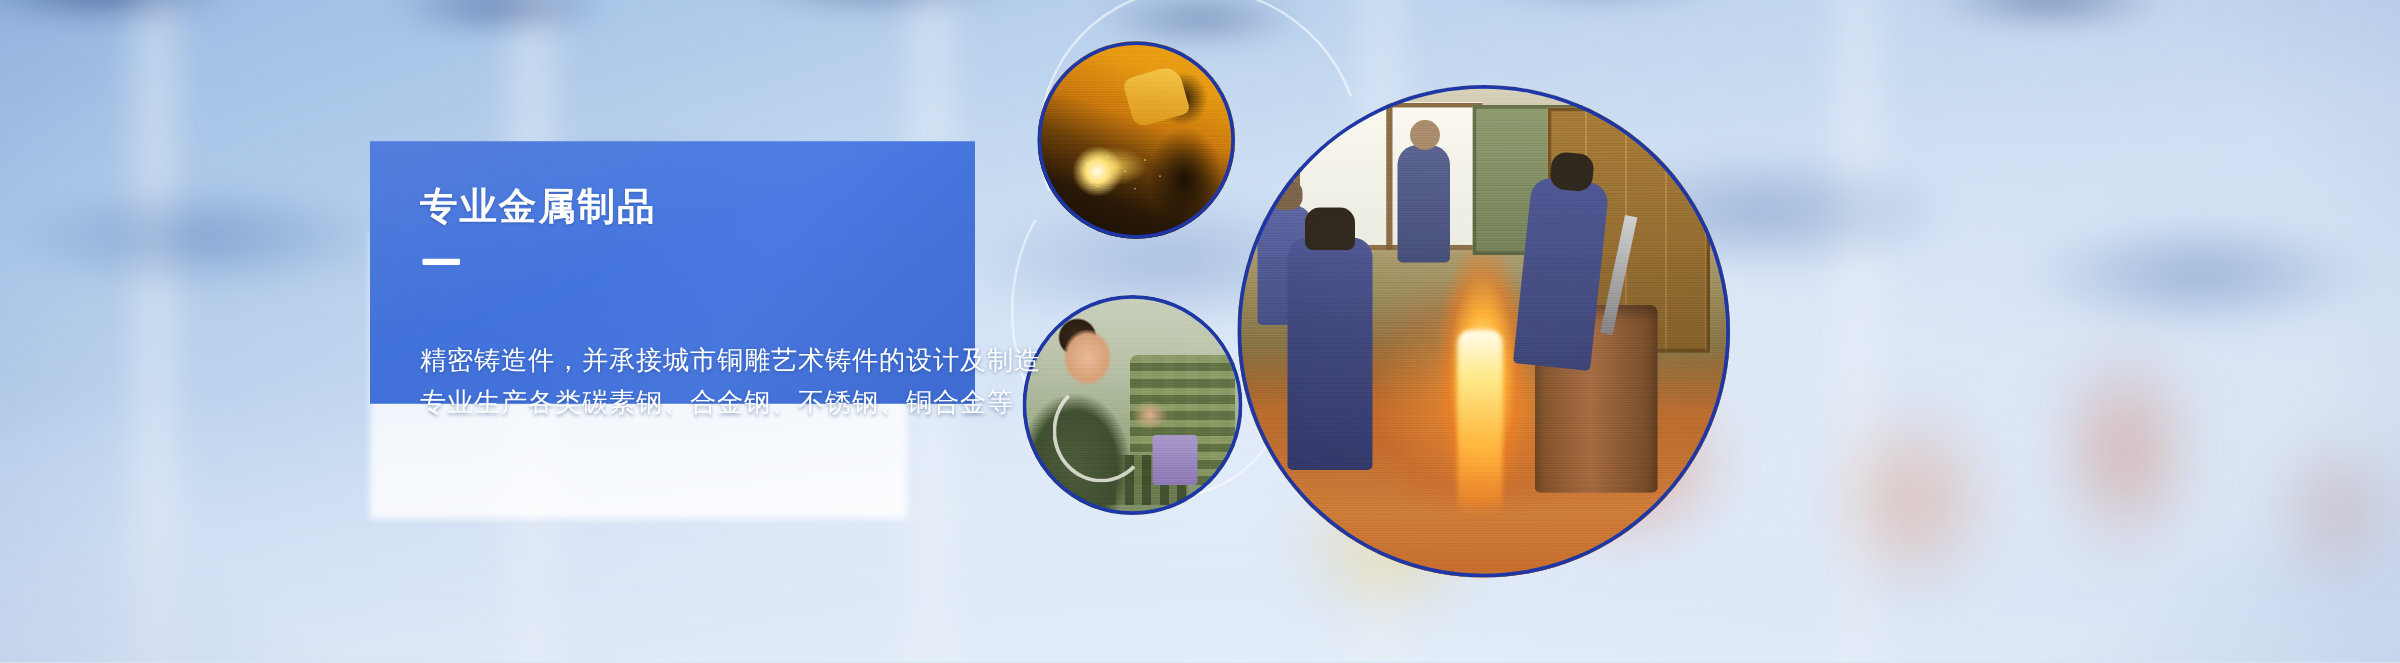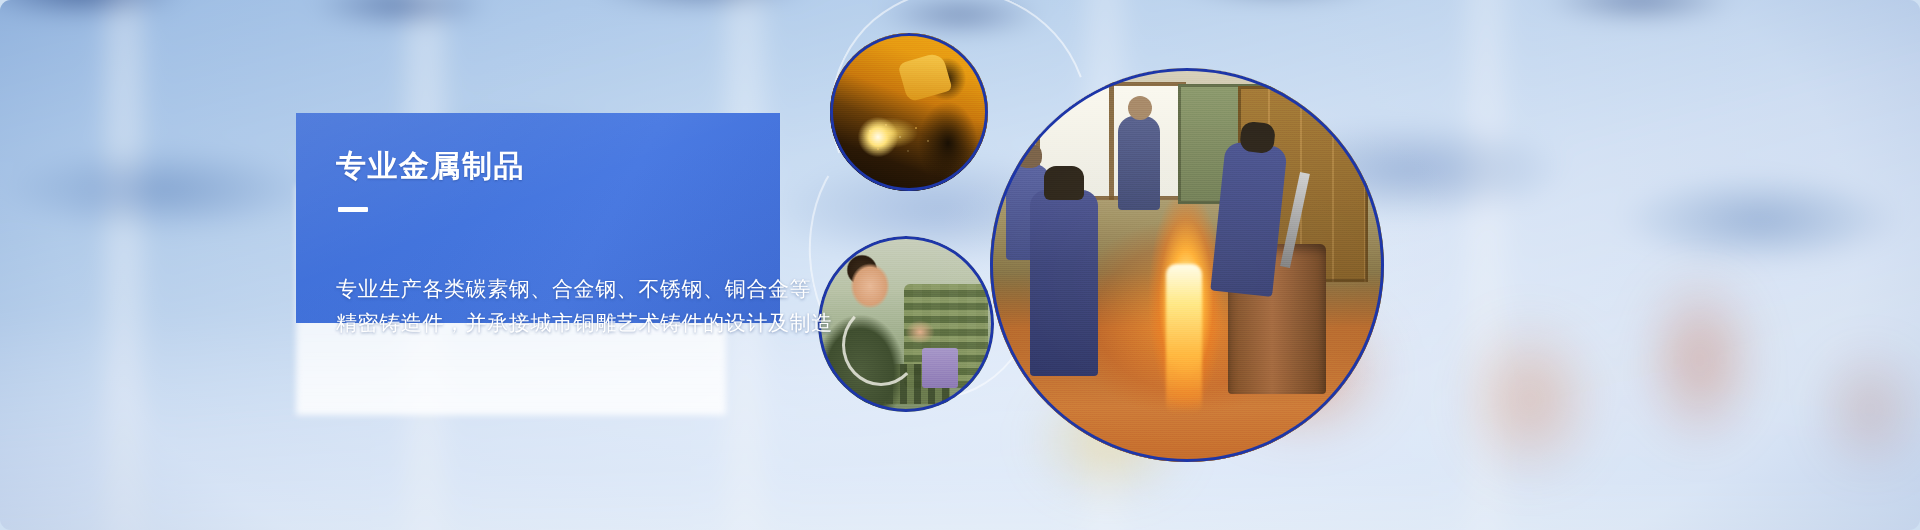--- a/index.html
+++ b/index.html
@@ -8,21 +8,20 @@
     font-family:"Liberation Sans","DejaVu Sans",sans-serif;
     background:#cfe0f2;
   }
 
   
   .banner {
     position:relative;
     width:1920px; height:530px;
     overflow:hidden;
     background:#c3d6ec;
-    border-radius:11px;
   }
 
   
   .bg-photo {
     position:absolute; inset:-40px;
     filter:blur(11px) saturate(1.05);
     background:
       
       radial-gradient(ellipse 150px 40px at 120px 30px, rgba(30,55,110,.75), transparent 70%),
       radial-gradient(ellipse 130px 30px at 440px 45px, rgba(35,62,120,.62), transparent 70%),
@@ -292,22 +291,22 @@
   <div class="white-slab"></div>
 
   <div class="text-panel">
     <div class="panel-inner">
       <div class="headline">专业金属制品</div>
       <div class="rule"></div>
     </div>
   </div>
 
   <div class="desc">
+    <span class="line">精密铸造件，并承接城市铜雕艺术铸件的设计及制造</span>
     <span class="line">专业生产各类碳素钢、合金钢、不锈钢、铜合金等</span>
-    <span class="line">精密铸造件，并承接城市铜雕艺术铸件的设计及制造</span>
   </div>
 
   <div class="collage">
 
     <div class="link-arc arc-1"></div>
     <div class="link-arc arc-2"></div>
 
     <div class="circle c-weld">
       <div class="weld-img"></div>
       <div class="weld-dark-figure"></div>

